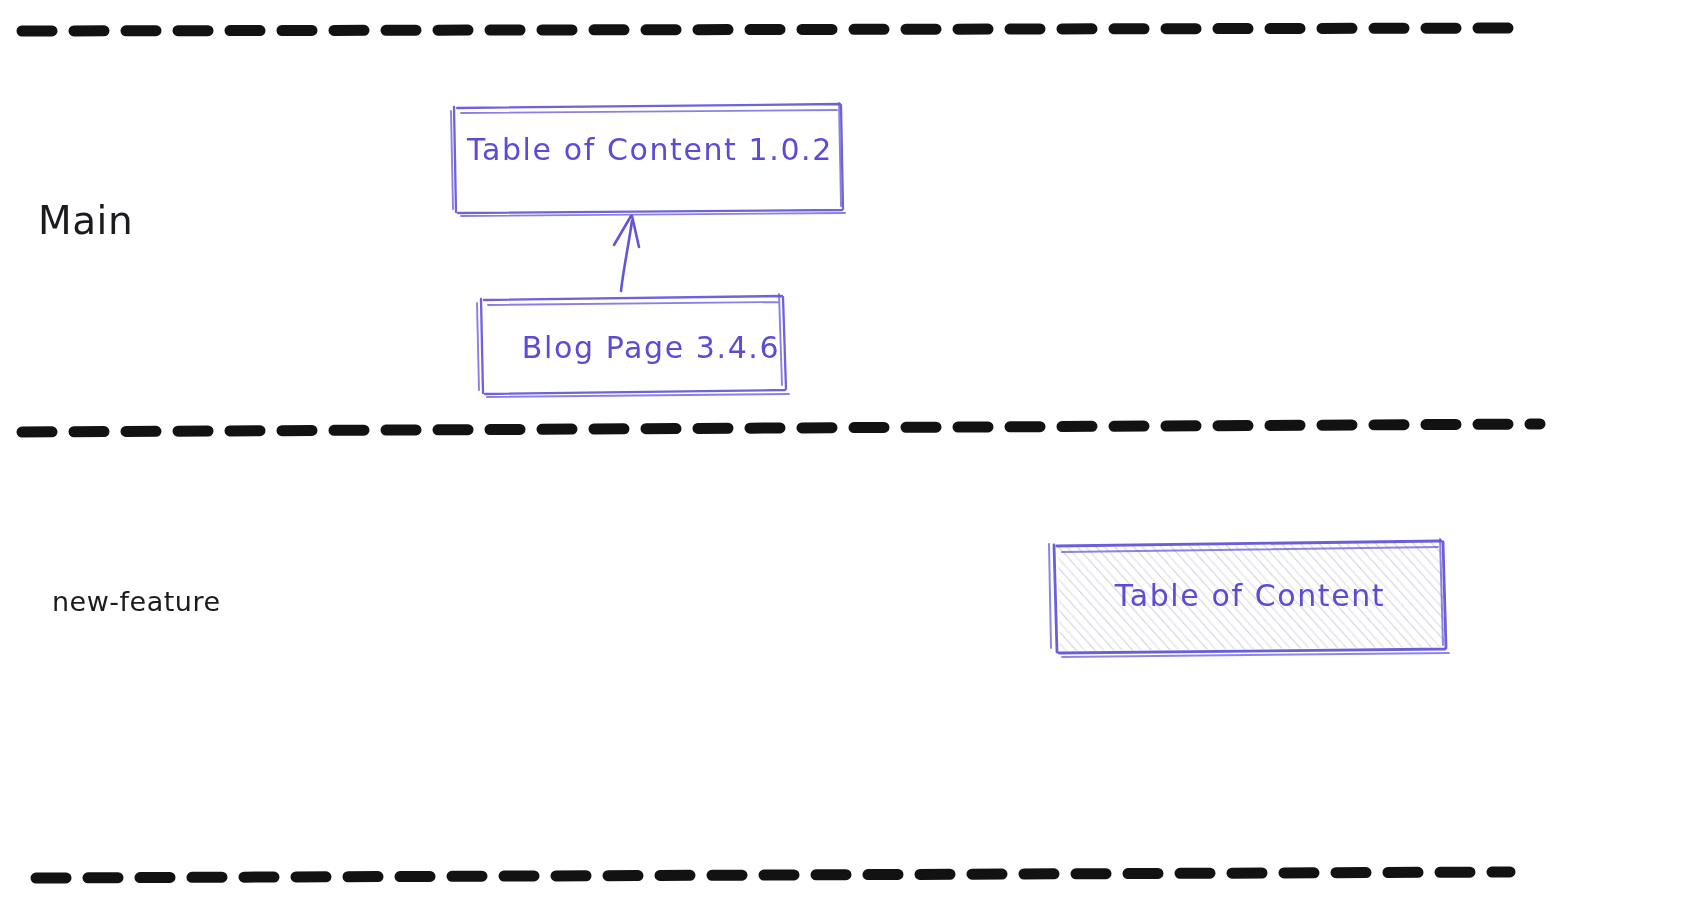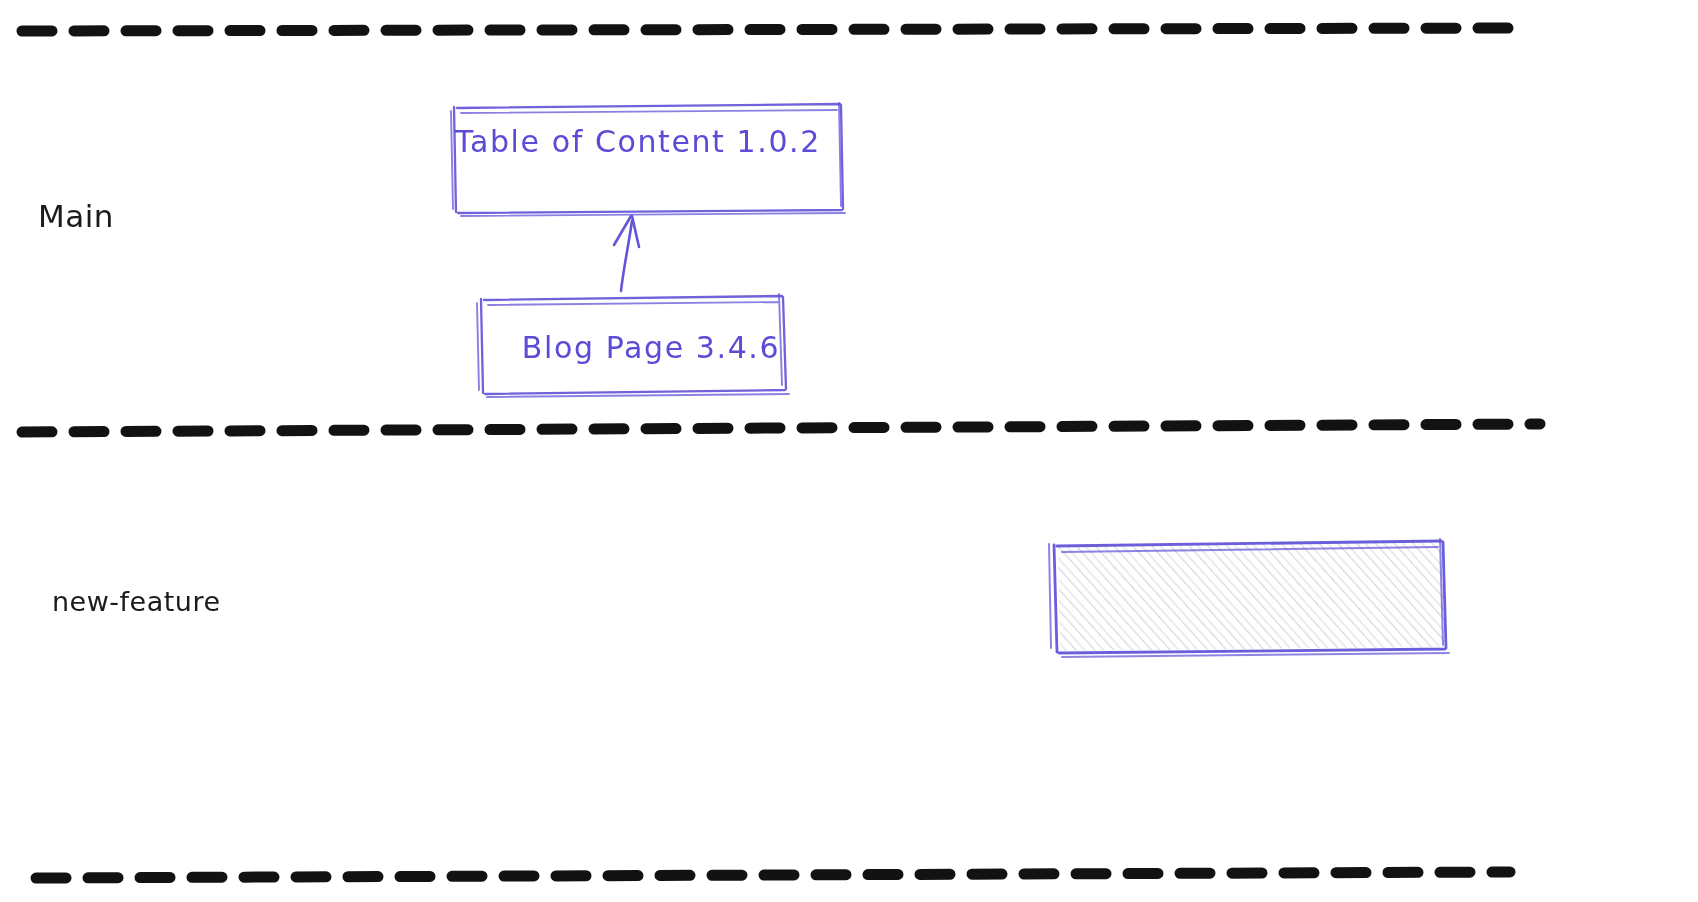--- a/index.html
+++ b/index.html
@@ -26,41 +26,42 @@
     color: #1b1b1f;
     font-family: "DejaVu Sans", sans-serif;
     font-weight: 400;
     white-space: nowrap;
     letter-spacing: 0.5px;
     user-select: none;
   }
   #lane-label-main {
     left: 38px;
     top: 198px;
-    font-size: 31px;
+    font-size: 39px;
   }
   #lane-label-newfeature {
     left: 52px;
     top: 586px;
     font-size: 27px;
   }
   .node-label {
     position: absolute;
     color: #5b4bd6;
     font-family: "DejaVu Sans", sans-serif;
     font-size: 30px;
     letter-spacing: 1.6px;
     white-space: nowrap;
     user-select: none;
     text-align: center;
   }
   #node-label-toc-versioned {
     left: 455px;
-    top: 124px;
+    top: 132px;
     width: 358px;
+    padding-left: 12px;
   }
   #node-label-blog-page {
     left: 483px;
     top: 330px;
     width: 336px;
   }
   #node-label-toc-plain {
     left: 1055px;
     top: 578px;
     width: 390px;
@@ -112,14 +113,15 @@
       <path d="M 1057 546 L 1441 541 M 1443 542 L 1446 648 M 1445 649 L 1059 653 M 1057 652 L 1054 545" stroke="#6355d8" stroke-width="2.8" fill="none" stroke-linecap="round" stroke-linejoin="round" opacity="0.95"></path>
       <path d="M 1062 552 L 1438 547 M 1440 539 L 1443 645 M 1449 653 L 1062 657 M 1051 648 L 1049 544" stroke="#6355d8" stroke-width="2.0" fill="none" stroke-linecap="round" stroke-linejoin="round" opacity="0.72"></path>
     </g>
   </svg>
 
   <div class="lane-label" id="lane-label-main">Main</div>
   <div class="lane-label" id="lane-label-newfeature">new-feature</div>
 
   <div class="node-label" id="node-label-toc-versioned">Table of Content 1.0.2</div>
   <div class="node-label" id="node-label-blog-page">Blog Page 3.4.6</div>
+  <div class="node-label" id="node-label-toc-plain">Table of Content</div>
 
 </div>
 
 </body></html>

